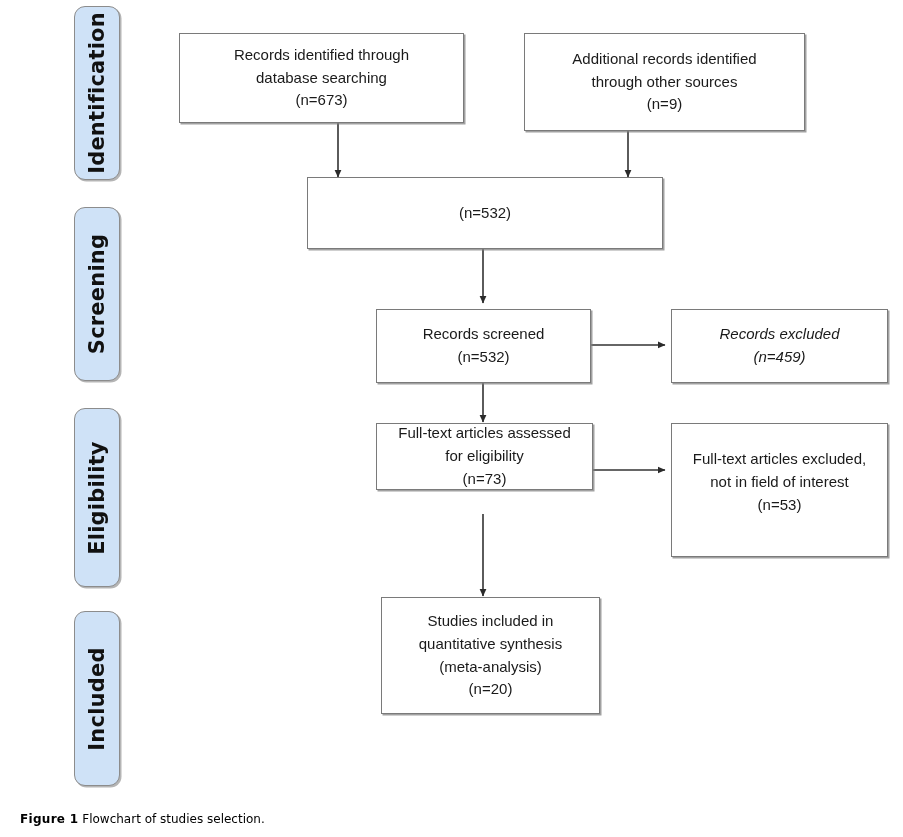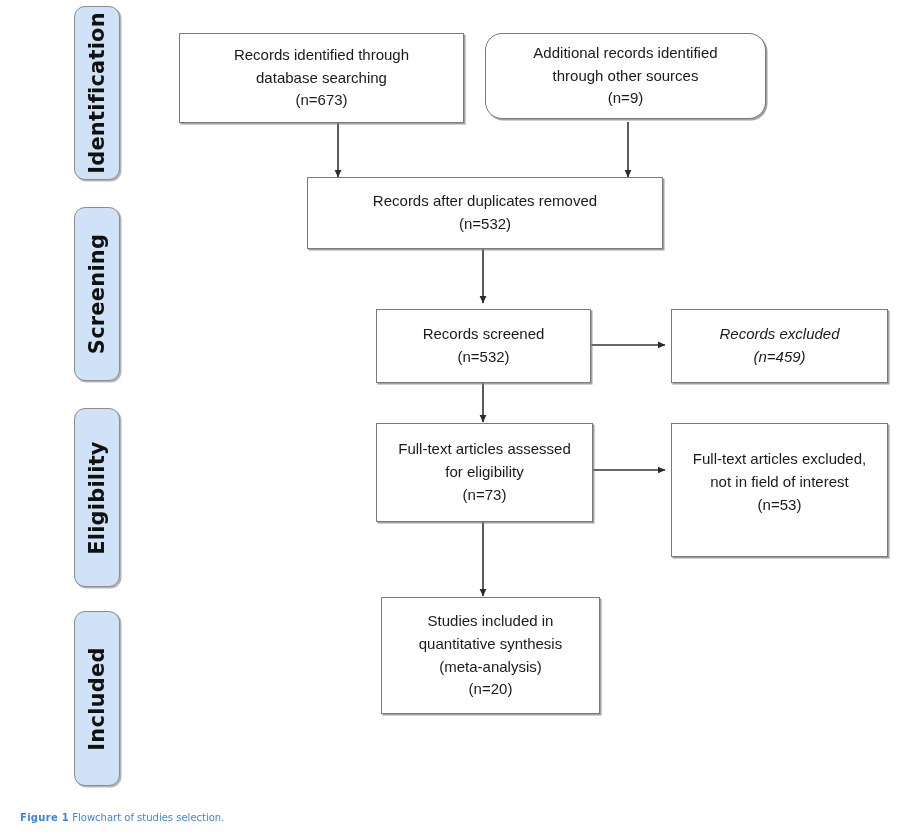--- a/index.html
+++ b/index.html
@@ -78,23 +78,23 @@
     width: 903px;
     height: 837px;
     pointer-events: none;
   }
 
   
   #figure-caption {
     position: absolute;
     left: 20px;
     top: 812px;
-    font-size: 10px;
+    font-size: 12px;
     font-family: "DejaVu Sans", sans-serif;
-    color: #3b82f6;
+    color: #000000;
     white-space: nowrap;
   }
   #figure-caption .cap-label {
     font-weight: bold;
     letter-spacing: 0.3px;
   }
   #figure-caption .cap-text {
     font-weight: normal;
   }
 </style>
@@ -140,42 +140,41 @@
 
     <line x1="483" y1="514" x2="483" y2="596" stroke="#333333" stroke-width="1.6" marker-end="url(#arrowhead)"></line>
   </svg>
 
   <div class="flow-box" style="left:179px; top:33px; width:285px; height:90px;">
     <span class="box-line">Records identified through</span>
     <span class="box-line">database searching</span>
     <span class="box-line">(n=673)</span>
   </div>
 
-  <div class="flow-box" style="left:485px; top:33px; width:281px; height:86px;border-radius:17px;">
+  <div class="flow-box" style="left:524px; top:33px; width:281px; height:98px;">
     <span class="box-line">Additional records identified</span>
     <span class="box-line">through other sources</span>
     <span class="box-line">(n=9)</span>
   </div>
 
   <div class="flow-box" style="left:307px; top:177px; width:356px; height:72px;">
-    <span class="box-line">Records after duplicates removed</span>
     <span class="box-line">(n=532)</span>
   </div>
 
   <div class="flow-box" style="left:376px; top:309px; width:215px; height:74px;">
     <span class="box-line">Records screened</span>
     <span class="box-line">(n=532)</span>
   </div>
 
   <div class="flow-box" style="left:671px; top:309px; width:217px; height:74px;font-style:italic;">
     <span class="box-line">Records excluded</span>
     <span class="box-line">(n=459)</span>
   </div>
 
-  <div class="flow-box" style="left:376px; top:423px; width:217px; height:99px;justify-content:center;">
+  <div class="flow-box" style="left:376px; top:423px; width:217px; height:67px;justify-content:center;">
     <span class="box-line">Full-text articles assessed</span>
     <span class="box-line">for eligibility</span>
     <span class="box-line">(n=73)</span>
   </div>
 
   <div class="flow-box top-aligned" style="left:671px; top:423px; width:217px; height:134px;">
     <span class="box-line">Full-text articles excluded,</span>
     <span class="box-line">not in field of interest</span>
     <span class="box-line">(n=53)</span>
   </div>

